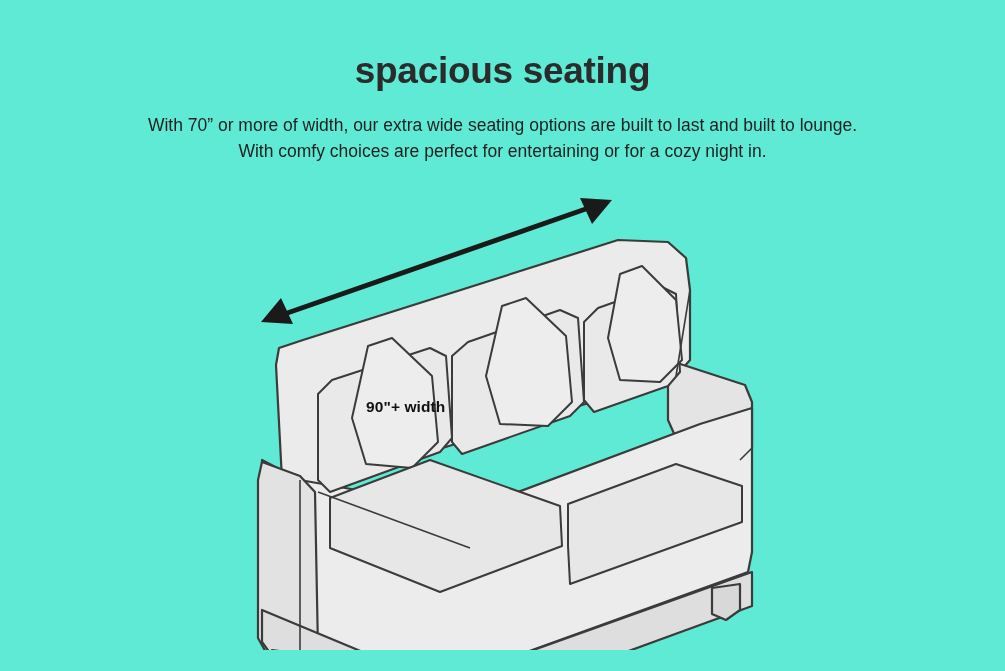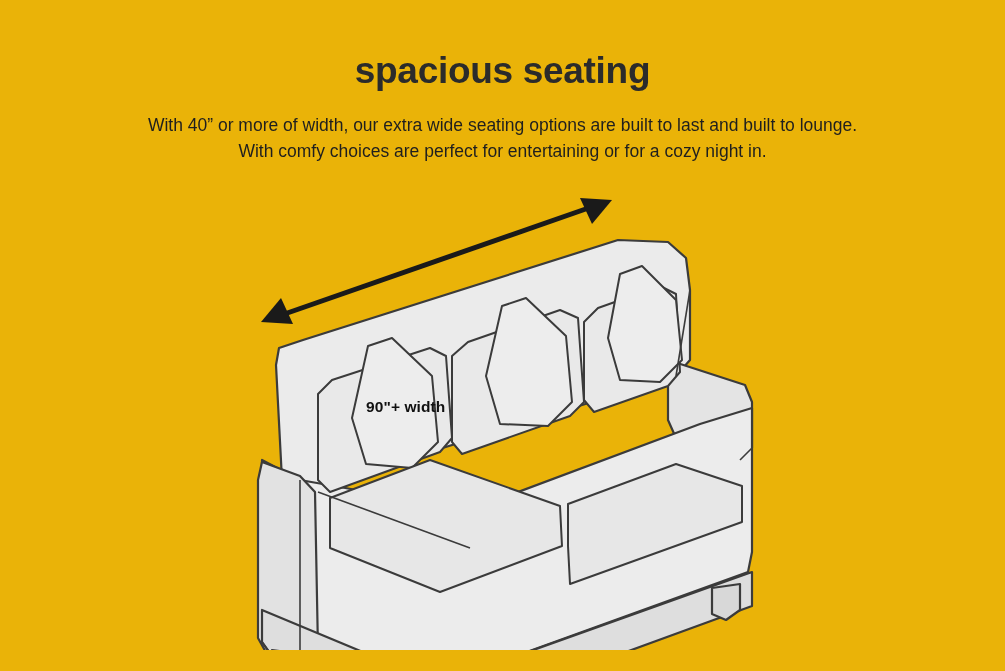--- a/index.html
+++ b/index.html
@@ -12,21 +12,21 @@
     height: 671px;
     font-family: "Liberation Sans", sans-serif;
     color: #1a1a1a;
     overflow: hidden;
     position: relative;
   }
   .page {
     position: relative;
     width: 1005px;
     height: 671px;
-    background: #eab308;
+    background: #5eead4;
   }
   .headline {
     position: absolute;
     top: 50px;
     left: 0;
     width: 1005px;
     text-align: center;
     font-size: 37px;
     font-weight: bold;
     letter-spacing: -0.3px;
@@ -64,21 +64,21 @@
   svg { display: block; }
 </style>
 </head>
 <body>
 
 <div class="page">
 
   <div class="headline">spacious seating</div>
 
   <div class="subhead">
-    <span>With 40” or more of width, our extra wide seating options are built to last and built to lounge.</span>
+    <span>With 70” or more of width, our extra wide seating options are built to last and built to lounge.</span>
     <span class="line2">With comfy choices are perfect for entertaining or for a cozy night in.</span>
   </div>
 
   <div class="illustration">
     <svg width="1005" height="470" viewBox="0 0 1005 470" xmlns="http://www.w3.org/2000/svg">
 
       <g>
         <line x1="273" y1="138" x2="600" y2="24" stroke="#1a1a1a" stroke-width="5"></line>
         <polygon points="612,20 580,18 592,44" fill="#1a1a1a"></polygon>
         <polygon points="261,142 293,144 281,118" fill="#1a1a1a"></polygon>

